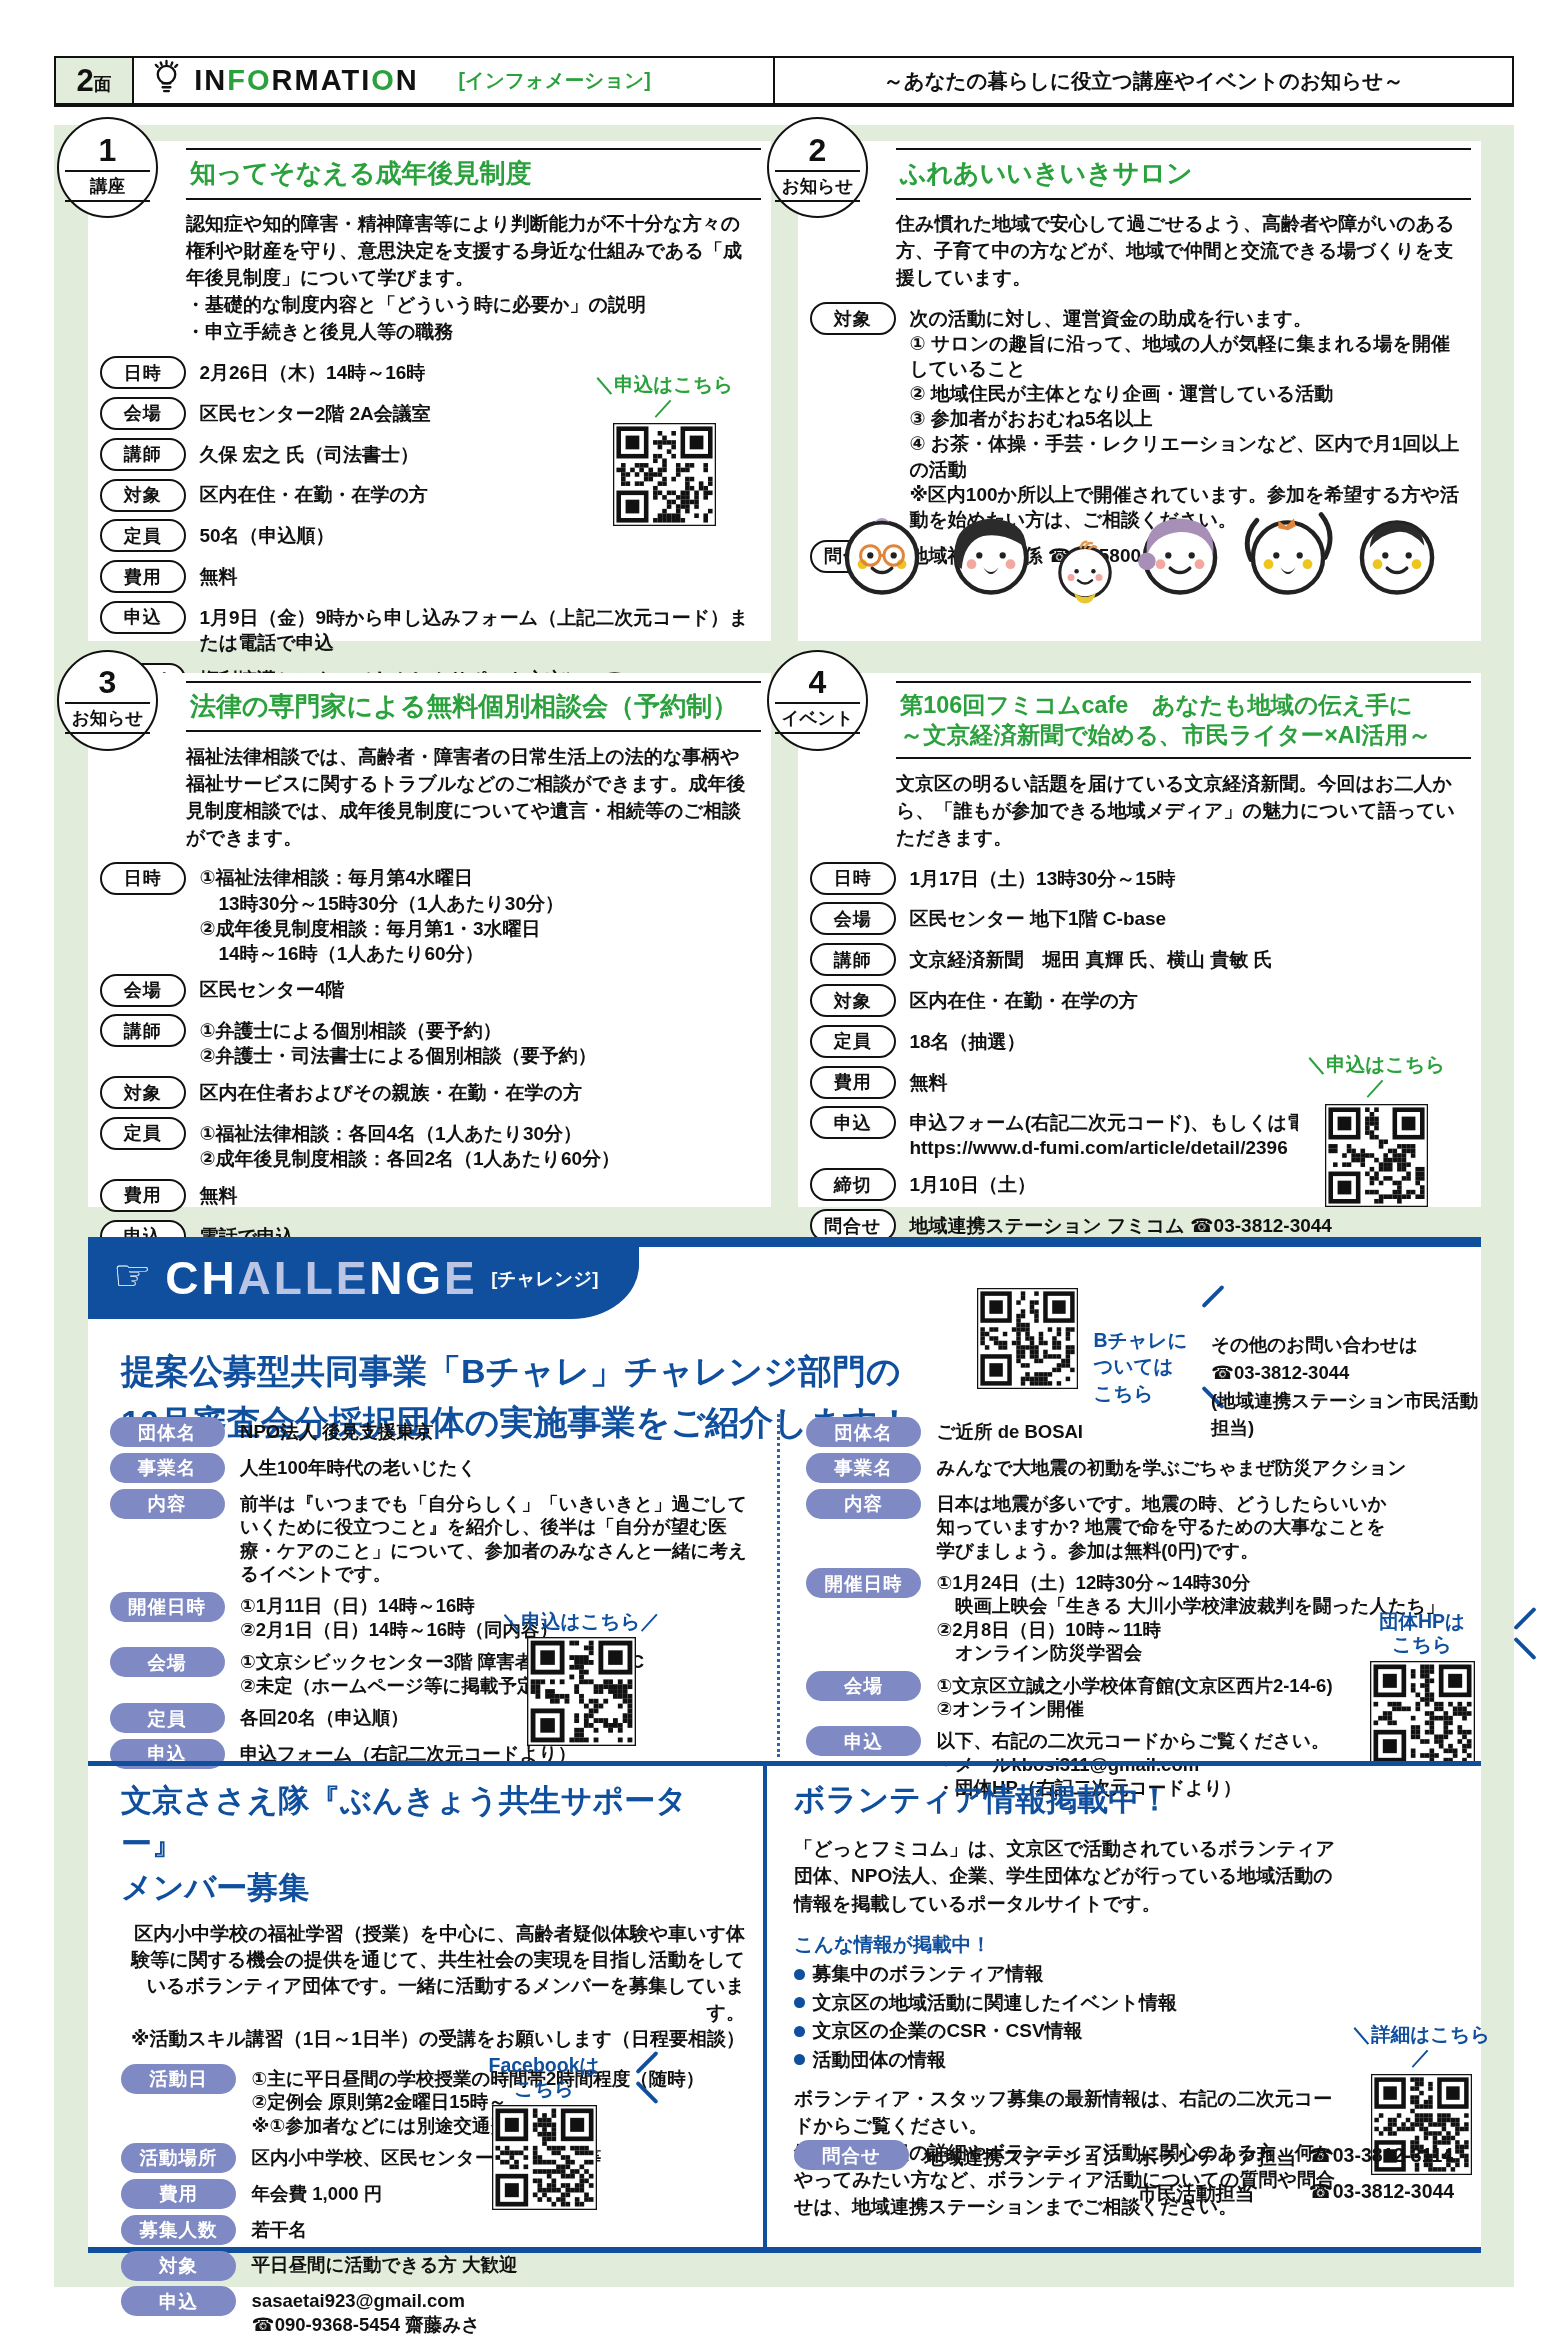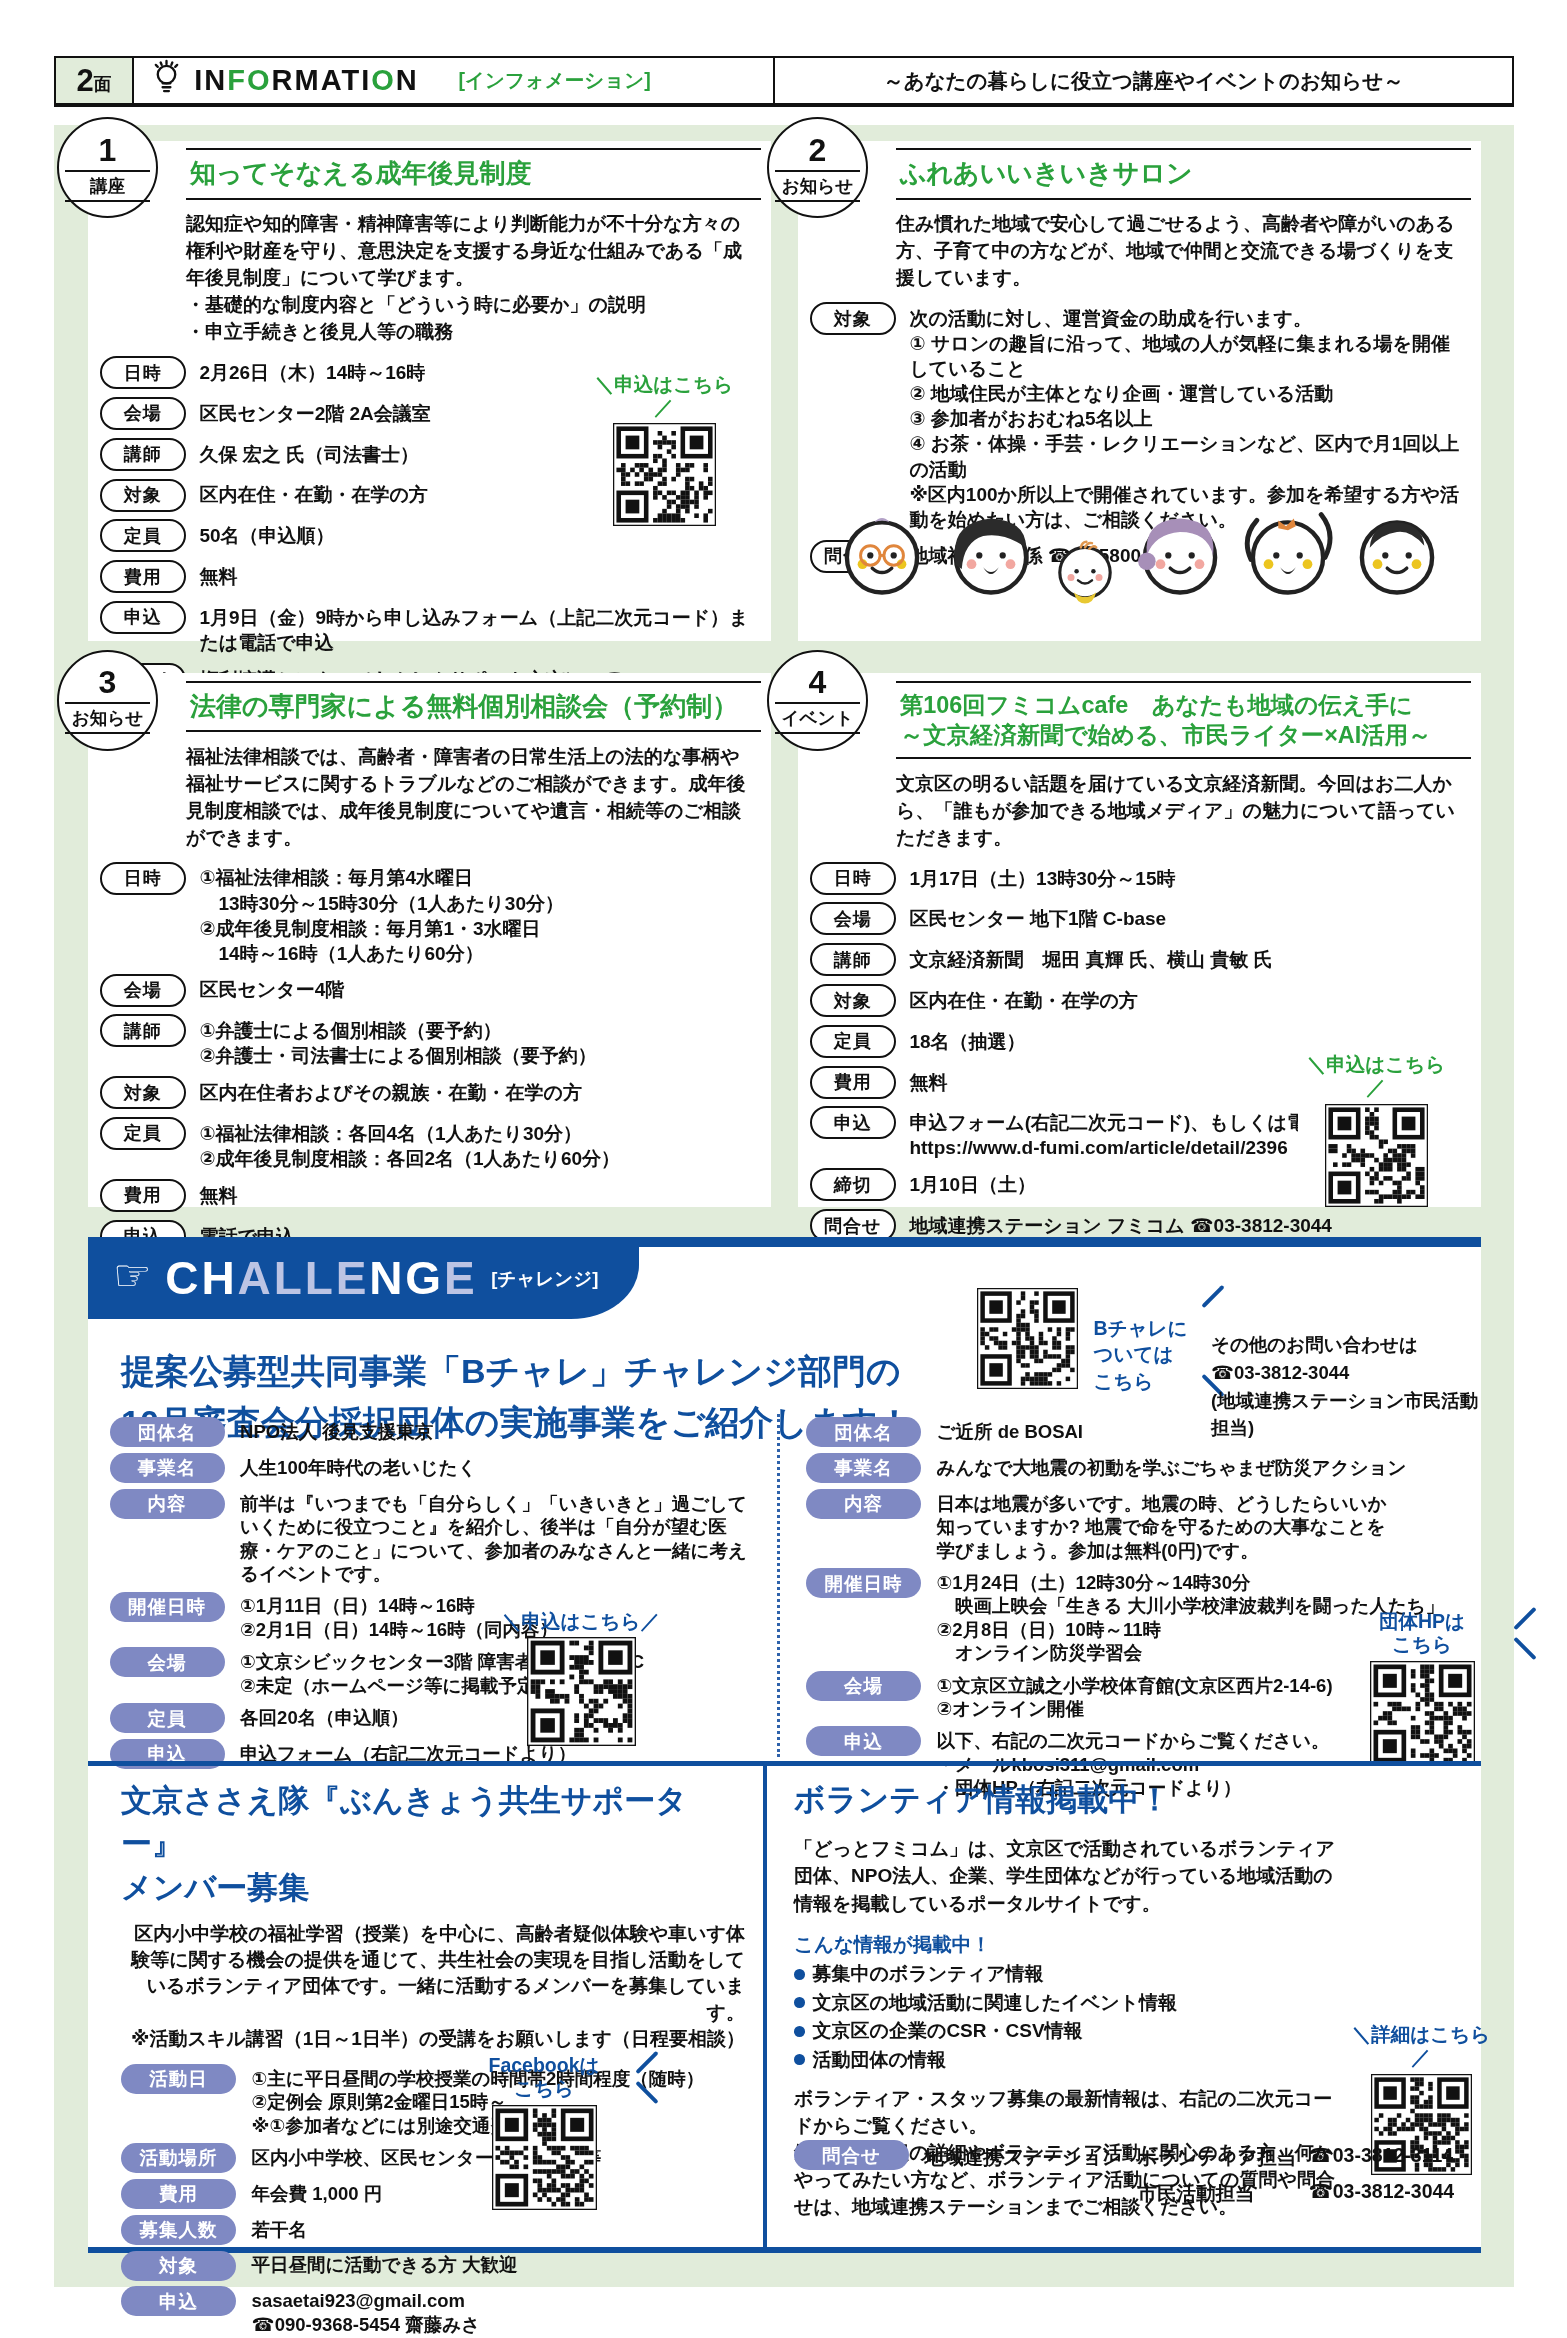--- a/index.html
+++ b/index.html
@@ -61,21 +61,21 @@
              border-bottom:6.8px solid var(--blue); position:absolute;}
   .ch-topstrip{position:absolute; top:0; left:0; right:0; height:9.8px; background:var(--blue);}
   .ch-header{position:absolute; top:0; left:0; width:551px; height:82px; background:var(--blue);
              border-bottom-right-radius:68px 54px; display:flex; align-items:center; gap:13.7px; padding-left:25px;}
   .ch-hand{color:#fff; font-size:43px; line-height:1; transform:translateY(-2.9px);}
   .ch-word{font-size:46px; font-weight:800; color:#fff; letter-spacing:2.9px;}
   .ch-word .lav{color:var(--letlav);}
   .ch-kana{color:#fff; font-size:18.5px; font-weight:700;}
   .ch-title{position:absolute; left:33px; top:109px; color:var(--blue); font-size:34px; font-weight:800; line-height:1.5;}
   .ch-qrinfo{position:absolute; left:889px; top:51px; display:flex; gap:15.6px; align-items:flex-start;}
-  .ch-qrinfo .lbl{color:var(--blue); font-weight:800; font-size:19.5px; line-height:1.35; margin-top:27px; white-space:pre-line;}
+  .ch-qrinfo .lbl{color:var(--blue); font-weight:800; font-size:19.5px; line-height:1.35; margin-top:39px; white-space:pre-line;}
   .slashwrap{position:relative;}
   .slash{position:absolute; width:3.9px; height:29px; background:var(--blue); border-radius:2px;}
   .sl-a{right:-27px; top:-5.9px; transform:rotate(45deg);}
   .sl-b{right:-27px; bottom:-5.9px; transform:rotate(-45deg);}
   .ch-contact{position:absolute; left:1123px; top:94px; font-size:18.5px; line-height:1.5; white-space:pre-line; font-weight:600;}
 
   .ch-col{position:absolute; top:180px; width:644px;}
   .ch-col.left{left:21.5px;} .ch-col.right{left:718px;}
   .ch-divider{position:absolute; left:689px; top:177px; height:343px; border-left:3.4px dotted #2e62ab;}
   .crow{display:flex; gap:15.6px; margin-bottom:5.9px; align-items:flex-start;}

